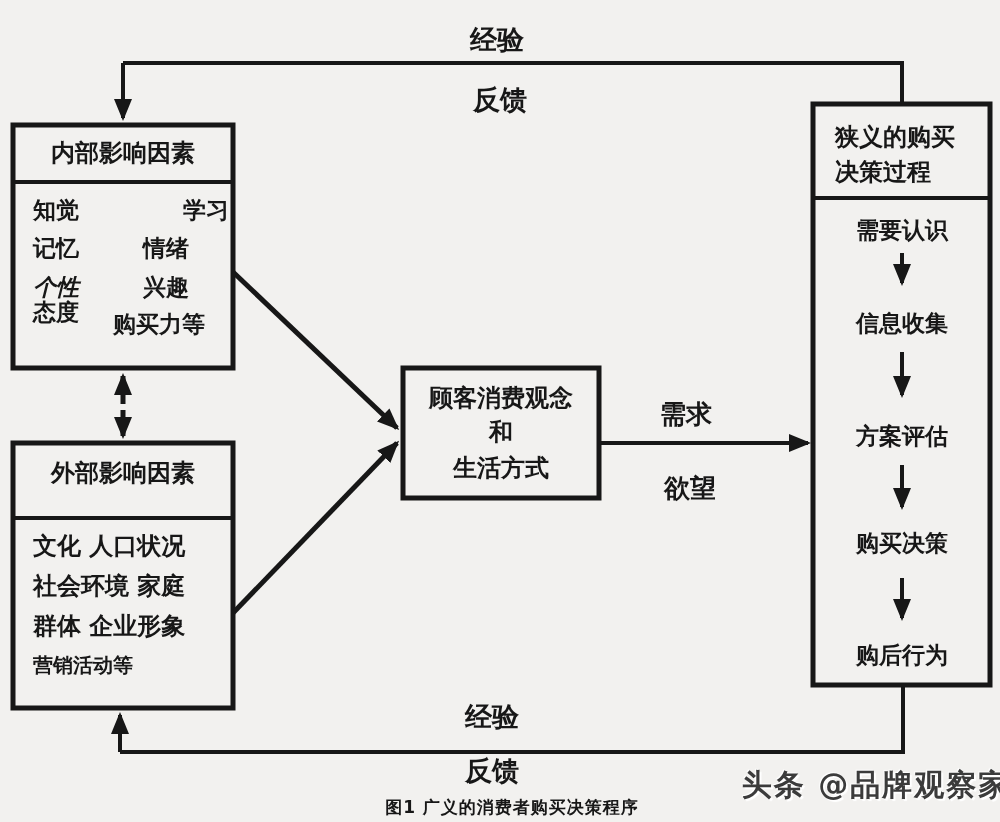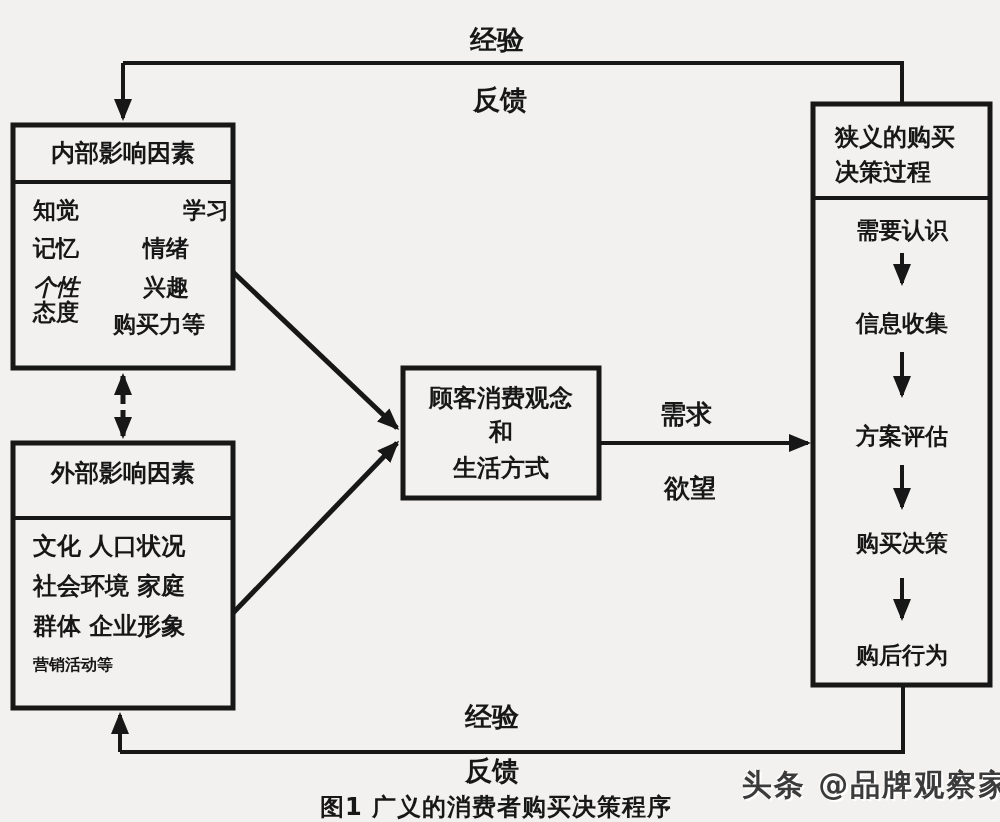--- a/index.html
+++ b/index.html
@@ -17,21 +17,21 @@
   #diagram-svg .ah { fill:var(--line); stroke:none; }
   .lbl {
     position:absolute; transform:translate(-50%,-50%);
     white-space:nowrap; font-weight:bold; font-size:23px; line-height:1;
   }
   .lbl-left { transform:translateY(-50%); }
   .loop { font-size:27px; }
   .mid  { font-size:24px; }
   .flow { font-size:26px; }
   .rows { font-size:23px; }
-  .caption { font-size:24px; letter-spacing:1px; }
+  .caption { font-size:17px; letter-spacing:1px;margin-left:16px; }
   .watermark {
     font-size:30px; color:var(--wm); letter-spacing:2px;
     text-shadow:2px 2px 1px #ffffff, -1px -1px 1px #ffffff;
   }
 </style>
 </head>
 <body>
 
 <div id="stage">
 
@@ -83,21 +83,21 @@
   <div class="lbl lbl-left rows" style="left:143px; top:248px;">情绪</div>
   <div class="lbl lbl-left rows" style="left:33px;  top:287px;font-style:italic;">个性</div>
   <div class="lbl lbl-left rows" style="left:143px; top:287px;">兴趣</div>
   <div class="lbl lbl-left rows" style="left:33px;  top:312px;">态度</div>
   <div class="lbl lbl-left rows" style="left:113px;  top:324px;">购买力等</div>
 
   <div class="lbl" style="left:123px; top:473px; font-size:24px;">外部影响因素</div>
   <div class="lbl lbl-left" style="left:33px; top:546px; font-size:24px;">文化 人口状况</div>
   <div class="lbl lbl-left" style="left:33px; top:586px; font-size:24px;">社会环境 家庭</div>
   <div class="lbl lbl-left" style="left:33px; top:626px; font-size:24px;">群体 企业形象</div>
-  <div class="lbl lbl-left" style="left:33px; top:665px; font-size:16px;">营销活动等</div>
+  <div class="lbl lbl-left" style="left:33px; top:665px; font-size:20px;">营销活动等</div>
 
   <div class="lbl mid" style="left:501px; top:398px;">顾客消费观念</div>
   <div class="lbl mid" style="left:501px; top:432px;">和</div>
   <div class="lbl mid" style="left:501px; top:440px;margin-top:28px;">生活方式</div>
 
   <div class="lbl flow" style="left:686px; top:414px;">需求</div>
   <div class="lbl flow" style="left:690px; top:488px;">欲望</div>
 
   <div class="lbl lbl-left" style="left:835px; top:137px; font-size:24px;">狭义的购买</div>
   <div class="lbl lbl-left" style="left:835px; top:172px; font-size:24px;">决策过程</div>

